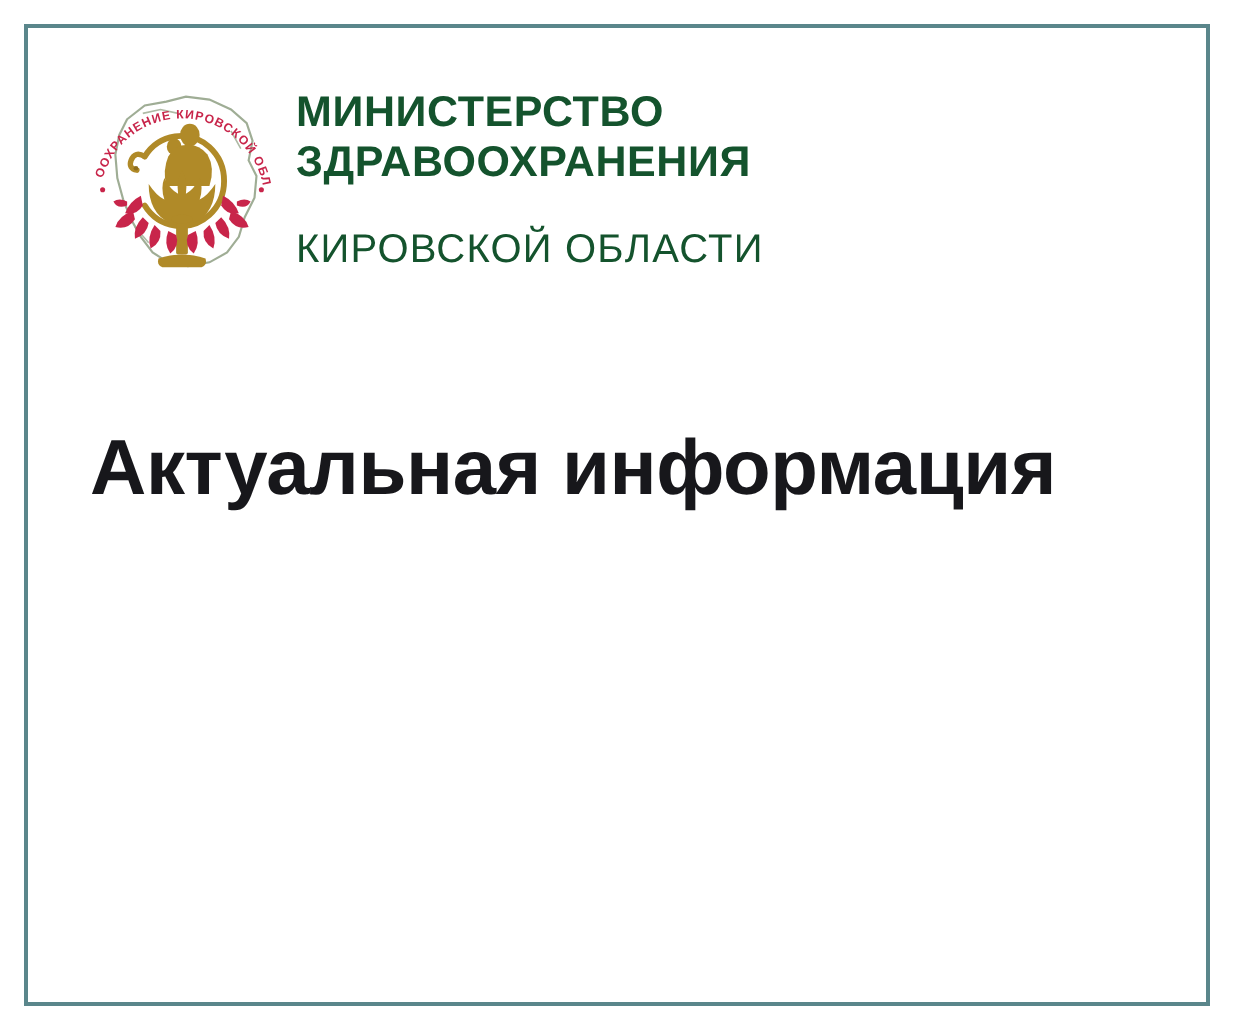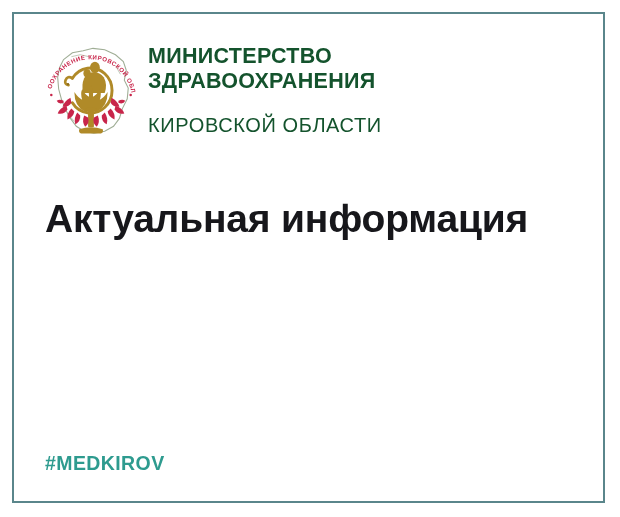--- a/index.html
+++ b/index.html
@@ -69,21 +69,21 @@
     font-size: 20px;
     line-height: 27px;
     letter-spacing: 0.6px;
     margin-top: 18px;
   }
 
   
   #headline {
     position: absolute;
     left: 45px;
-    top: 196px;
+    top: 212px;
     font-weight: 700;
     font-size: 39px;
     line-height: 45px;
     color: #17171b;
     letter-spacing: -0.2px;
   }
   #headline .hl-line { display: block; white-space: nowrap; }
 
   
   #hashtag {
@@ -174,15 +174,14 @@
       <div class="wm-line wm-bold">МИНИСТЕРСТВО</div>
       <div class="wm-line wm-bold">ЗДРАВООХРАНЕНИЯ</div>
       <div class="wm-line wm-reg">КИРОВСКОЙ ОБЛАСТИ</div>
     </div>
   </div>
 
   <div id="headline">
     <span class="hl-line">Актуальная информация</span>
   </div>
 
-  <div id="hashtag">#MEDKIROV</div>
 
 </div>
 
 </body></html>

